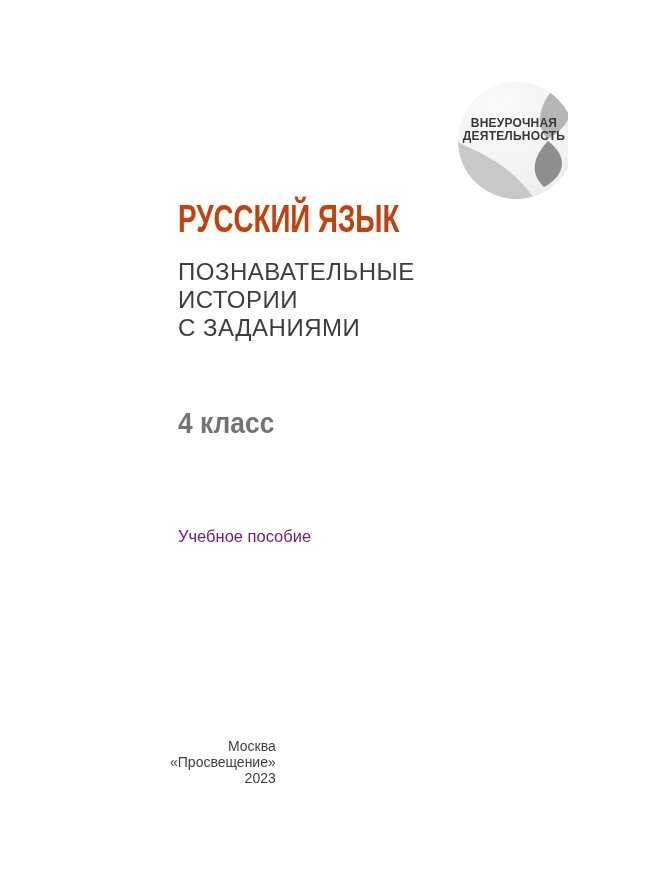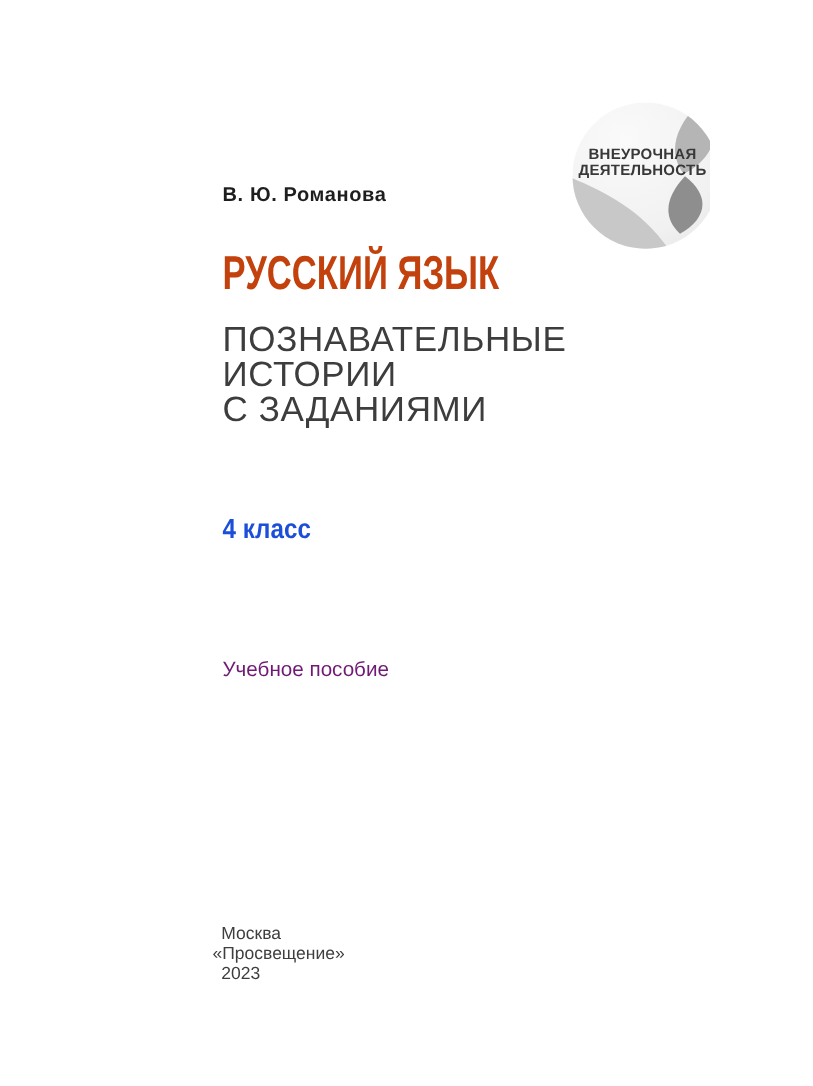--- a/index.html
+++ b/index.html
@@ -52,37 +52,37 @@
     display: inline-block;
     transform: scaleX(0.73);
     transform-origin: left top;
   }
 
   
   .subtitle {
     position: absolute;
     left: 178px;
     top: 258px;
-    font-size: 28px;
+    font-size: 24px;
     line-height: 27.8px;
     font-weight: 400;
     letter-spacing: 0.5px;
     color: #3d3d3d;
     white-space: nowrap;
   }
 
   
   .grade {
     position: absolute;
     left: 178px;
     top: 409px;
-    font-size: 22px;
+    font-size: 30px;
     line-height: 27px;
     font-weight: 800;
-    color: #1d4ed8;
+    color: #737373;
     white-space: nowrap;
   }
   .grade .squeeze {
     display: inline-block;
     transform: scaleX(0.88);
     transform-origin: left top;
   }
 
   
   .edition {
@@ -97,20 +97,21 @@
 
   
   .imprint {
     position: absolute;
     left: 170px;
     top: 739px;
     font-size: 14px;
     line-height: 15.8px;
     font-weight: 400;
     color: #3e3e3e;
+    text-align: right;
   }
   .imprint .indent {
     margin-left: 7px;
   }
 </style>
 </head>
 <body>
 
 <div class="page">
 
@@ -129,21 +130,20 @@
       <rect x="0" y="0" width="117" height="117" fill="url(#baseGrad)"></rect>
       <path d="M -6,58 C 22,70 56,84 80,122 L 100,130 L -6,130 Z" fill="#c8c8c8"></path>
       <path d="M 100,2 C 82,20 76,40 89,57 C 112,46 124,20 100,2 Z" fill="#b5b5b5"></path>
       <path d="M 90,59 C 73,77 73,93 86,105 C 106,94 112,76 90,59 Z" fill="#8e8e8e"></path>
       <text x="56" y="45" text-anchor="middle" font-family="Liberation Sans, DejaVu Sans, sans-serif" font-size="12" font-weight="600" letter-spacing="0.2" fill="#383838">ВНЕУРОЧНАЯ</text>
       <text x="56" y="58" text-anchor="middle" font-family="Liberation Sans, DejaVu Sans, sans-serif" font-size="12" font-weight="600" letter-spacing="0.2" fill="#383838">ДЕЯТЕЛЬНОСТЬ</text>
     </g>
   </svg>
 
   <div class="authors">
-    <div>В. Ю. Романова</div>
   </div>
 
   <div class="title">
     <span class="squeeze">РУССКИЙ ЯЗЫК</span>
   </div>
 
   <div class="subtitle">
     <div>ПОЗНАВАТЕЛЬНЫЕ</div>
     <div>ИСТОРИИ</div>
     <div>С ЗАДАНИЯМИ</div>

